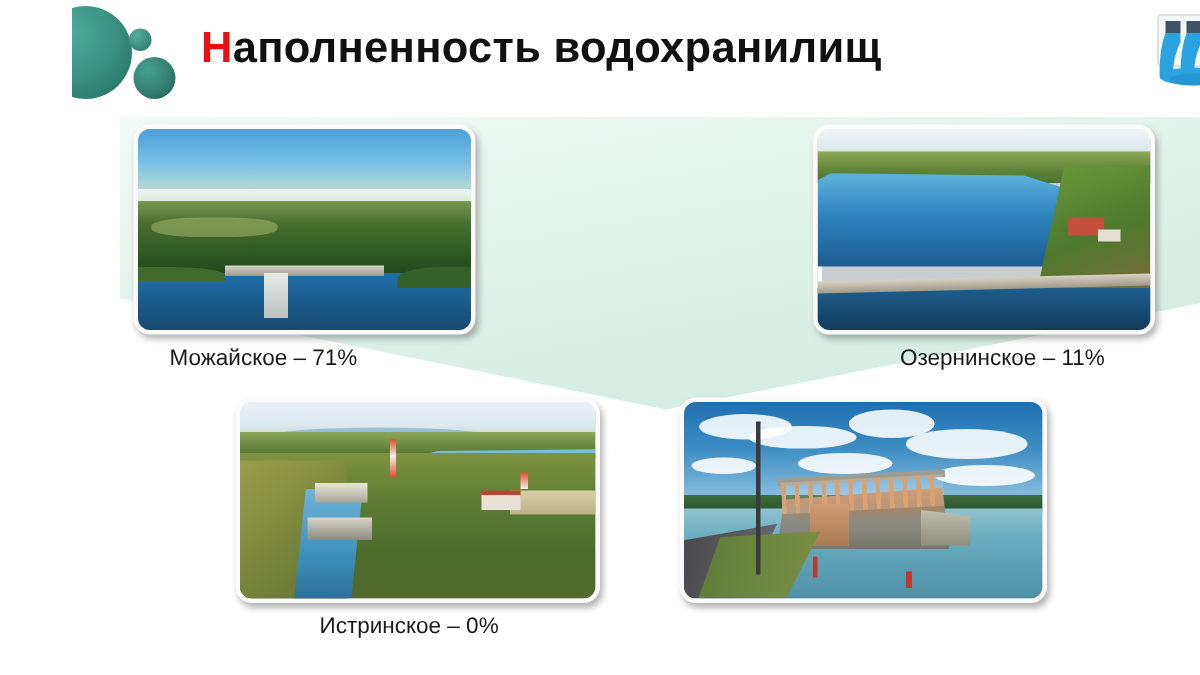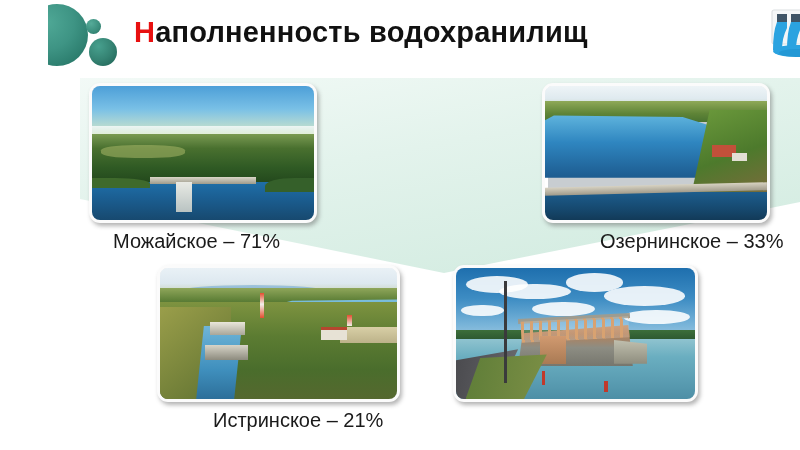--- a/index.html
+++ b/index.html
@@ -86,21 +86,21 @@
   .photo .art > * { position: absolute; }
 
   #photo-mozhayskoye { left: 41px;  top: 83px;  width: 228px; height: 140px; }
   #photo-ozerninskoye{ left: 494px; top: 83px;  width: 228px; height: 140px; }
   #photo-istrinskoye { left: 109px; top: 265px; width: 243px; height: 137px; }
   #photo-ruzskoye    { left: 405px; top: 265px; width: 245px; height: 137px; }
 
   
   .caption {
     position: absolute;
-    font-size: 20px;
+    font-size: 15px;
     color: #1a1a1a;
     z-index: 4;
     white-space: nowrap;
   }
   #caption-mozhayskoye  { left: 65px;  top: 230px; }
   #caption-ozerninskoye { left: 552px; top: 230px; }
   #caption-istrinskoye  { left: 165px; top: 409px; }
   #caption-ruzskoye     { left: 476px; top: 409px; }
 
   
@@ -273,41 +273,41 @@
       <div class="o-sky"></div>
       <div class="o-far"></div>
       <div class="o-lake"></div>
       <div class="o-right"></div>
       <div class="o-bldg"></div>
       <div class="o-bldg2"></div>
       <div class="o-water2"></div>
       <div class="o-road"></div>
     </div>
   </div>
-  <div class="caption" id="caption-ozerninskoye">Озернинское – 33%</div>
+  <div class="caption" id="caption-ozerninskoye">Озернинское – 11%</div>
 
   <div class="photo" id="photo-istrinskoye">
     <div class="art">
       <div class="i-sky"></div>
       <div class="i-farlake"></div>
       <div class="i-ridge"></div>
       <div class="i-lake"></div>
       <div class="i-forest"></div>
       <div class="i-forest2"></div>
       <div class="i-field"></div>
       <div class="i-canal"></div>
       <div class="i-lock"></div>
       <div class="i-lock2"></div>
       <div class="i-tower"></div>
       <div class="i-tower2"></div>
       <div class="i-roof"></div>
       <div class="i-house"></div>
     </div>
   </div>
-  <div class="caption" id="caption-istrinskoye">Истринское – 21%</div>
+  <div class="caption" id="caption-istrinskoye">Истринское – 0%</div>
 
   <div class="photo" id="photo-ruzskoye">
     <div class="art">
       <div class="r-sky"></div>
       <div class="r-cloud r-c1"></div>
       <div class="r-cloud r-c2"></div>
       <div class="r-cloud r-c3"></div>
       <div class="r-cloud r-c4"></div>
       <div class="r-cloud r-c5"></div>
       <div class="r-cloud r-c6"></div>

